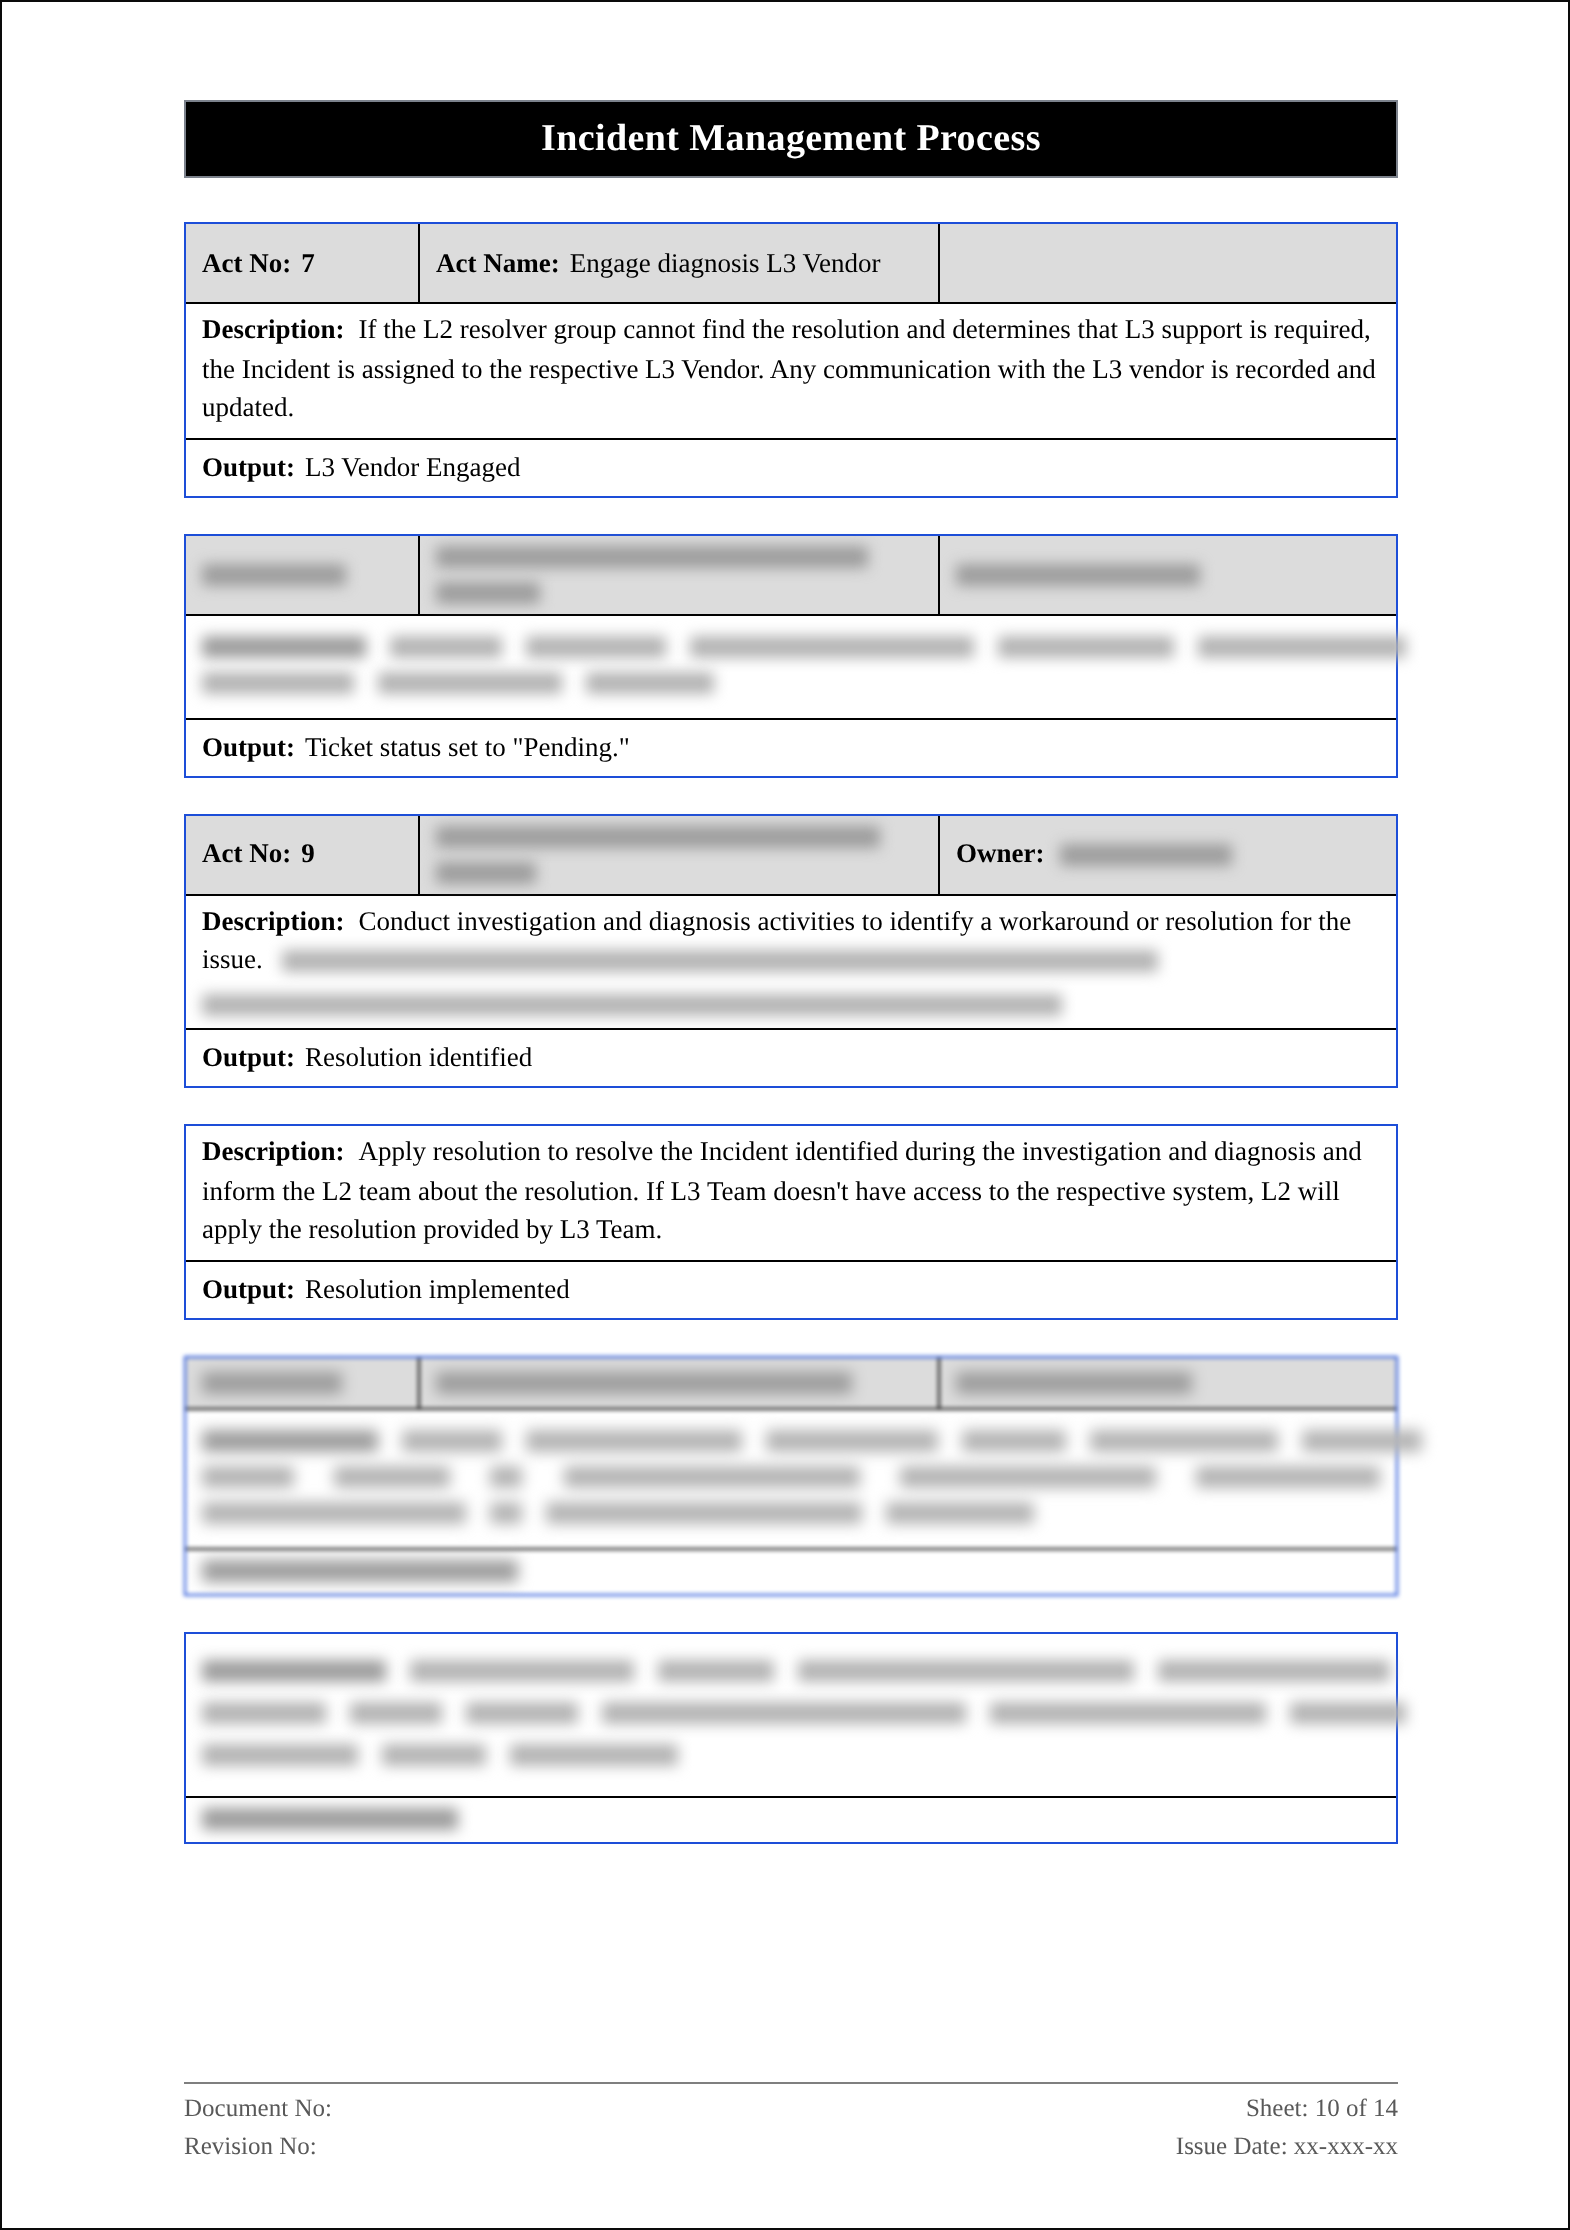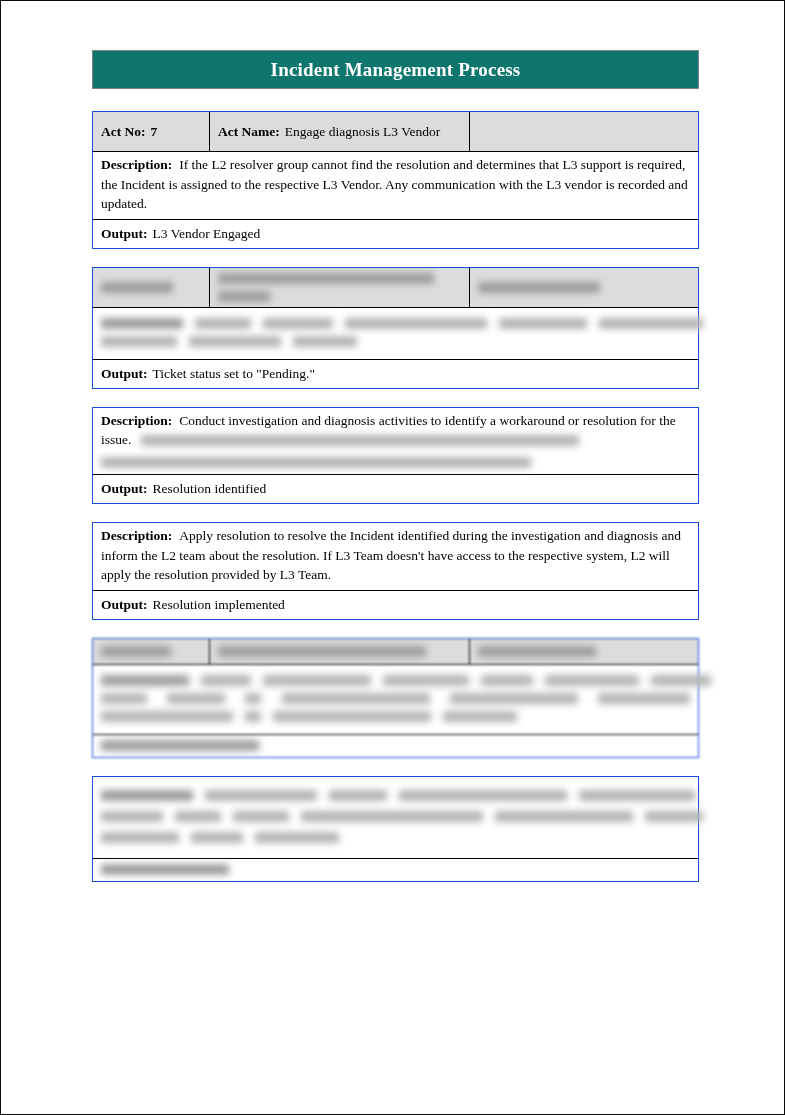--- a/index.html
+++ b/index.html
@@ -6,21 +6,21 @@
   html,body { background:#fff; }
   .page {
     position:relative; width:785px; height:1115px; background:#ffffff;
     border:1px solid #0a0a0a; overflow:hidden;
     font-family:"Liberation Serif","DejaVu Serif",serif; color:#000;
   }
   .content { position:absolute; left:91px; top:49px; width:607px; }
 
   
   .titlebar {
-    height:39px; background:#0f766e; border:1px solid #7c828c;
+    height:39px; background:#000000; border:1px solid #7c828c;
     display:flex; align-items:center; justify-content:center;
     margin-bottom:22px;
   }
   .titlebar span { color:#ffffff; font-weight:bold; font-size:19px; letter-spacing:.2px; }
 
   
   .block { border:1px solid #1d4ed8; margin-bottom:18px; font-size:13.5px; }
   .hdr { display:flex; background:#dcdcdc; border-bottom:1px solid #000; }
   .hdr .cell { padding:3px 8px; display:flex; align-items:center; }
   .c1 { width:117px; border-right:1px solid #000; flex:none; }
@@ -110,20 +110,35 @@
             <div class="rb" style="width:92px"></div>
             <div class="rb" style="width:64px"></div>
         </div>
       </div>
       <div class="out">
         <span class="b">Output:</span><span class="v">Ticket status set to "Pending."</span>
       </div>
     </div>
 
     <div class="block">
+      <div class="hdr two">
+        <div class="cell c1">
+          <span><span class="b">Act No:</span><span class="v b">9</span></span>
+        </div>
+        <div class="cell c2">
+          <div class="stack">
+            <div class="rb rdark" style="width:222px"></div>
+            <div class="rb rdark" style="width:50px"></div>
+          </div>
+        </div>
+        <div class="cell c3">
+          <span class="b">Owner:</span>
+          <div class="rb rdark" style="width:86px; margin-left:8px"></div>
+        </div>
+      </div>
       <div class="desc">
         <span class="b">Description:</span><span>Conduct investigation and diagnosis activities to identify a workaround or resolution for the issue.</span>
         <span class="rbi" style="width:438px; margin-left:6px"></span>
         <span class="rbi" style="width:430px; margin-top:4px"></span>
       </div>
       <div class="out">
         <span class="b">Output:</span><span class="v">Resolution identified</span>
       </div>
     </div>
 
@@ -201,13 +216,23 @@
             <div class="rb" style="width:84px"></div>
         </div>
       </div>
       <div class="out">
         <div class="rb rdark" style="width:128px"></div>
       </div>
     </div>
 
   </div>
 
+  <div class="footer">
+    <div class="left">
+      <div>Document No:</div>
+      <div>Revision No:</div>
+    </div>
+    <div class="right">
+      <div>Sheet: 10 of 14</div>
+      <div>Issue Date: xx-xxx-xx</div>
+    </div>
+  </div>
 </div>
 
 </body></html>

